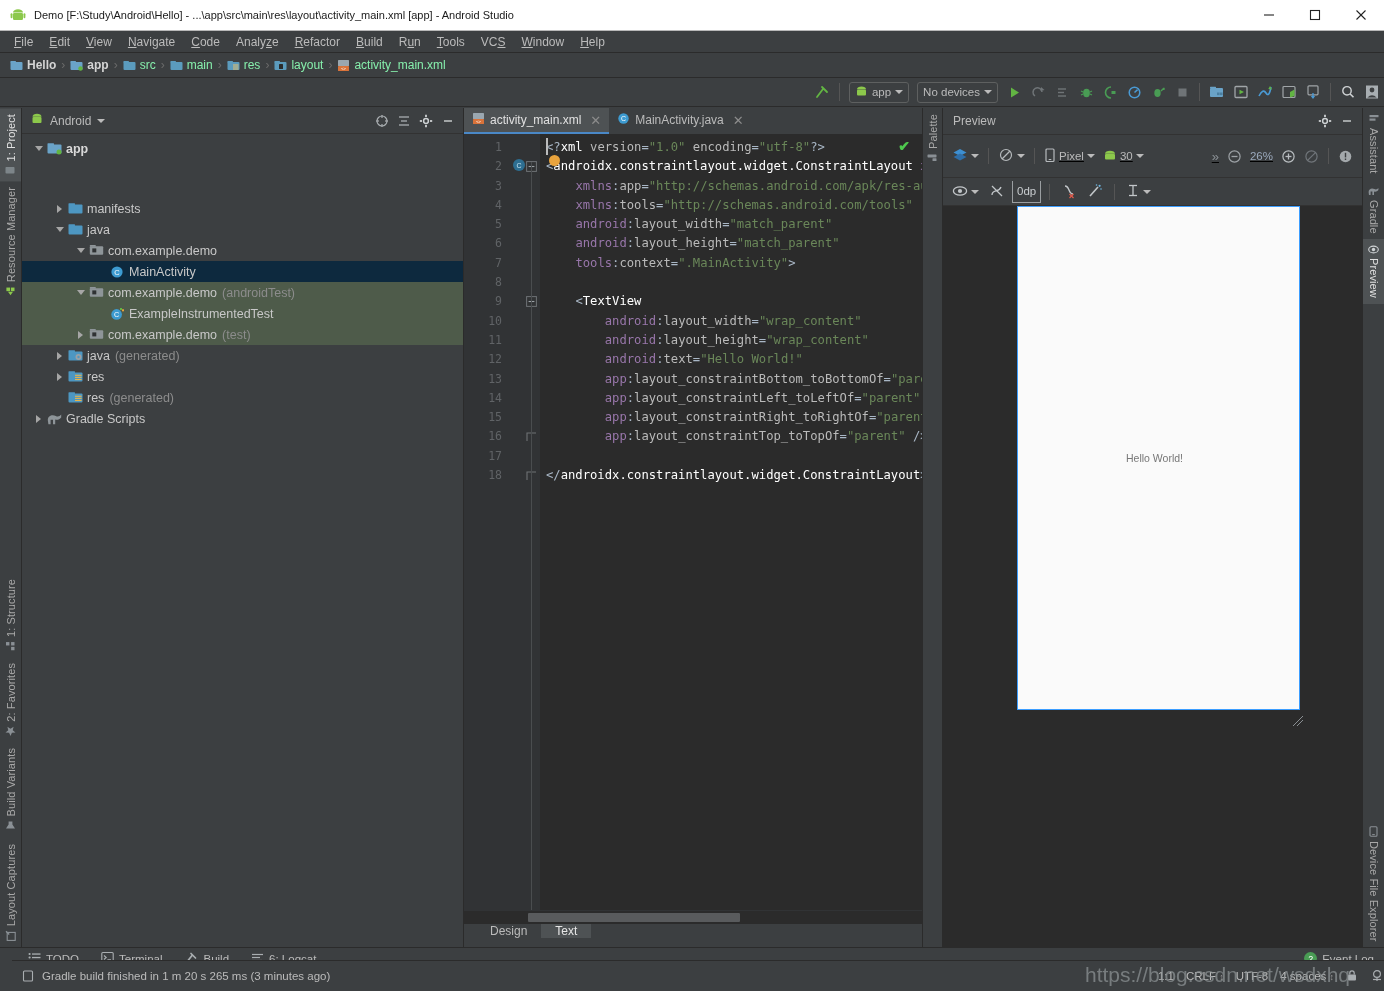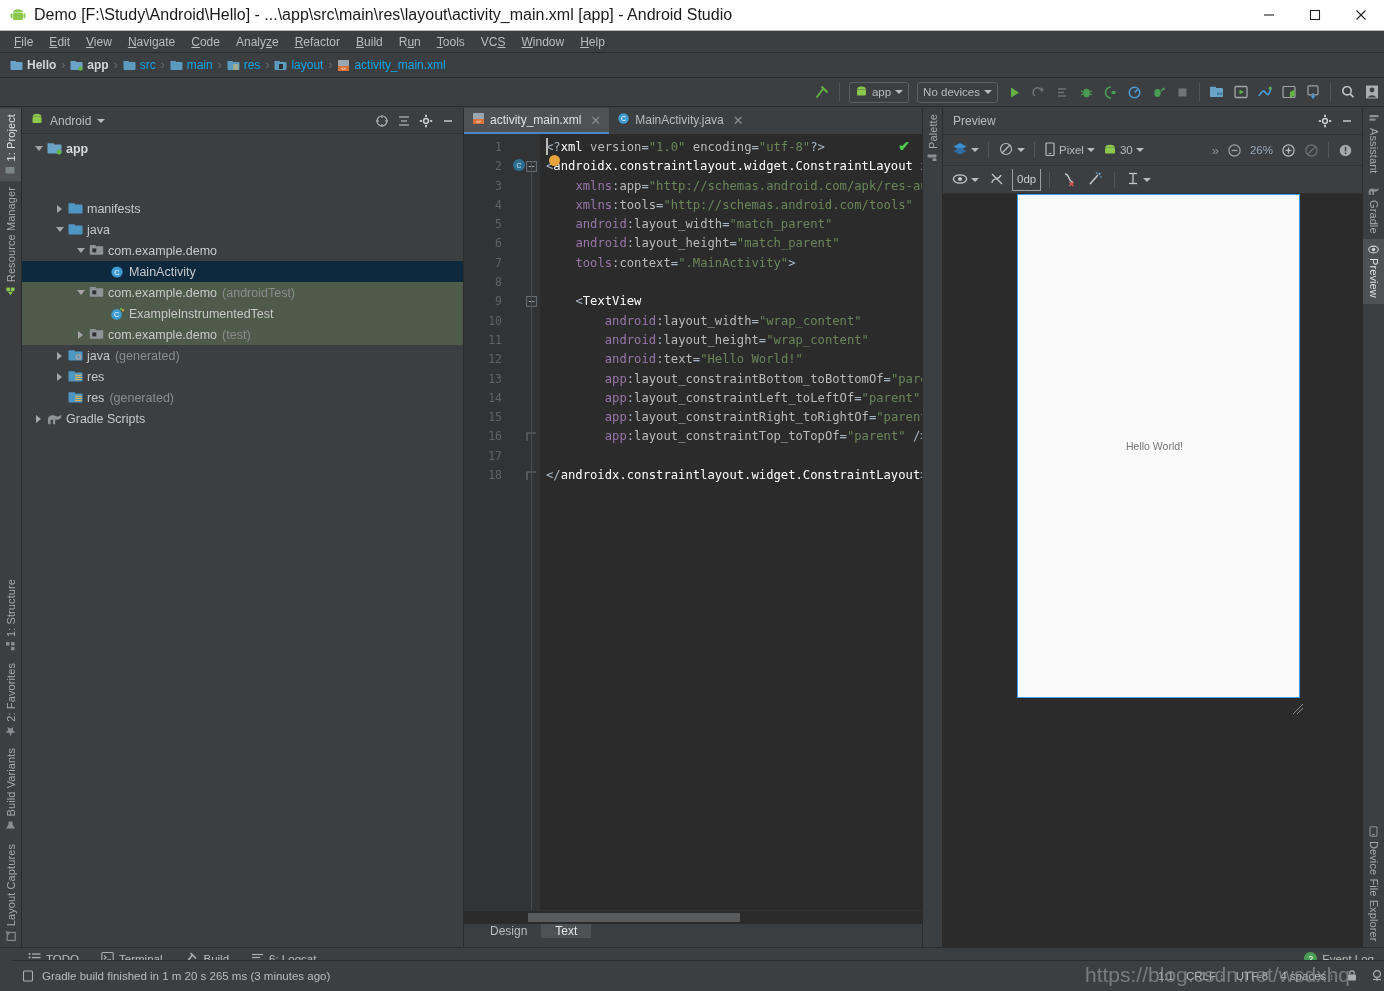--- a/index.html
+++ b/index.html
@@ -11,21 +11,21 @@
   }
   body { position: relative; }
 
   
   #titlebar {
     height: 31px; background: #ffffff; display: flex; align-items: center;
     border-bottom: 1px solid #b8b8b8;
   }
   #titlebar .tb-icon { margin-left: 10px; margin-right: 8px; display:flex; }
   #titlebar .tb-title {
-    font-size: 16px; color: #1a1a1a; white-space: nowrap;
+    font-size: 11px; color: #1a1a1a; white-space: nowrap;
   }
   #titlebar .tb-spacer { flex: 1; }
   .winbtn {
     width: 46px; height: 31px; display: flex; align-items: center;
     justify-content: center; color: #222; font-size: 13px;
   }
   .winbtn svg { display:block; }
 
   
   #menubar {
@@ -35,21 +35,21 @@
   .menu-item {
     font-size: 12px; color: #bbbbbb; padding: 2px 8px; white-space: nowrap;
   }
   .menu-item .mn { text-decoration: underline; }
 
   
   #navbar {
     height: 25px; background: #3c3f41; display: flex; align-items: center;
     padding-left: 10px; border-bottom: 1px solid #2b2b2b;
   }
-  .crumb { display: flex; align-items: center; font-size: 12px; color: #0ea5e9; }
+  .crumb { display: flex; align-items: center; font-size: 12px; color: #86efac; }
   .crumb.bold { font-weight: bold; color: #d4d4d4; }
   .crumb-sep { color: #6a6a6a; font-size: 12px; margin: 0 5px; }
   .crumb .cicon { margin-right: 4px; display: flex; }
 
   
   #toolbar {
     height: 29px; background: #3c3f41; display: flex; align-items: center;
     border-bottom: 1px solid #2b2b2b; padding-left: 8px;
   }
   #toolbar .tsp { flex: 1; }
@@ -162,22 +162,22 @@
   }
   .dtab { padding: 0 14px; display:flex; align-items:center; font-size: 12px; color: #bbbbbb; }
   .dtab.active { background: #4e5254; color: #e6e6e6; }
 
   
   #preview-panel { width: 420px; background: #3c3f41; display: flex; flex-direction: column; border-left:1px solid #2b2b2b; }
   #preview-head { height: 26px; display: flex; align-items: center; padding: 0 4px 0 10px; }
   #preview-head .pv-title { font-size: 12px; color: #bbbbbb; }
   #preview-head .pv-sp { flex:1; }
   #pv-toolbar1 {
-    height: 32px; display: flex; align-items: center; gap: 2px; padding: 0 6px;
-    border-bottom: 1px solid #323232; border-top: 1px solid #323232;
+    height: 44px; display: flex; align-items: center; gap: 2px; padding: 0 6px;
+    border-bottom: 1px solid #323232; border-top: 1px solid #323232; text-decoration: underline;
   }
   #pv-toolbar2 { height: 28px; display: flex; align-items: center; gap: 4px; padding: 0 6px; border-bottom: 1px solid #323232;}
   .pvbtn { height: 22px; display:flex; align-items:center; gap: 3px; padding: 0 3px; color: #bbbbbb; font-size: 11.5px; }
   .pvsep { width: 1px; height: 16px; background: #555; margin: 0 4px; }
   #pv-canvas { flex: 1; background: #2b2b2b; position: relative; }
   #device {
     position: absolute; left: 74px; top: 0px; width: 283px; height: 504px;
     background: #fafafa; border: 1px solid #3b9dff;
   }
   #device .hw { position:absolute; left:0; right:8px; top: 245px; text-align:center; font-size: 10.5px; color: #777; }

